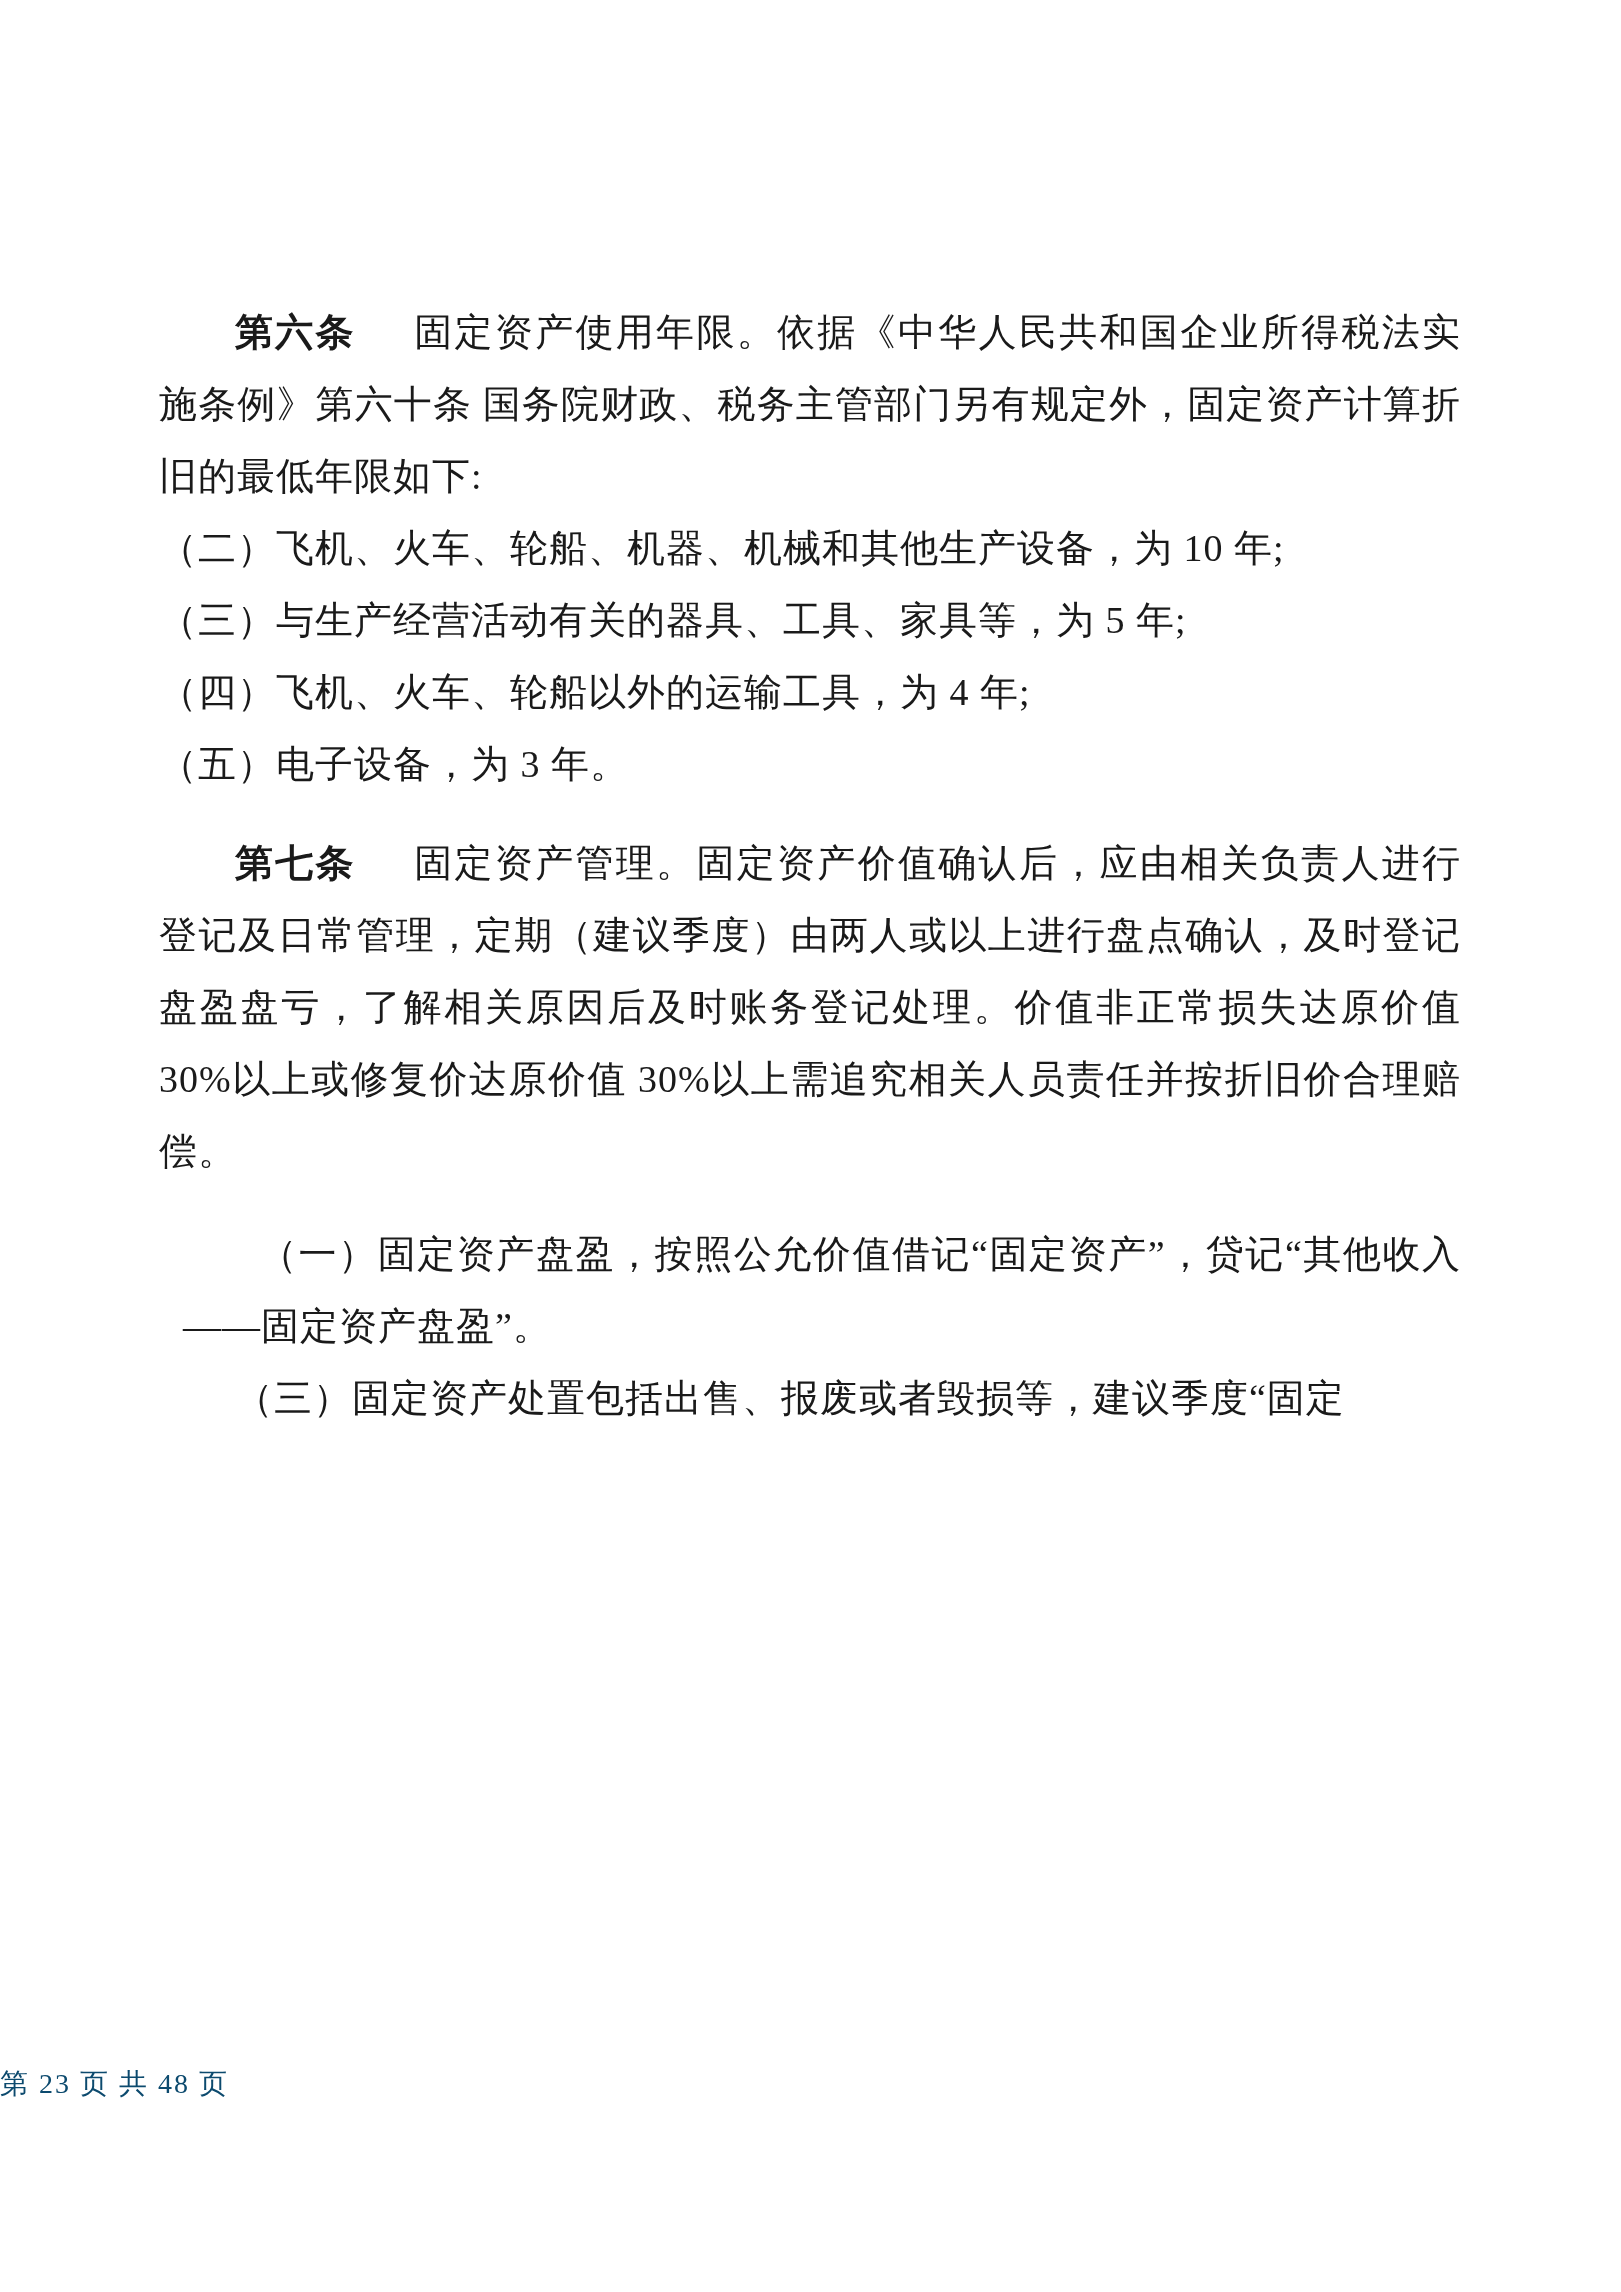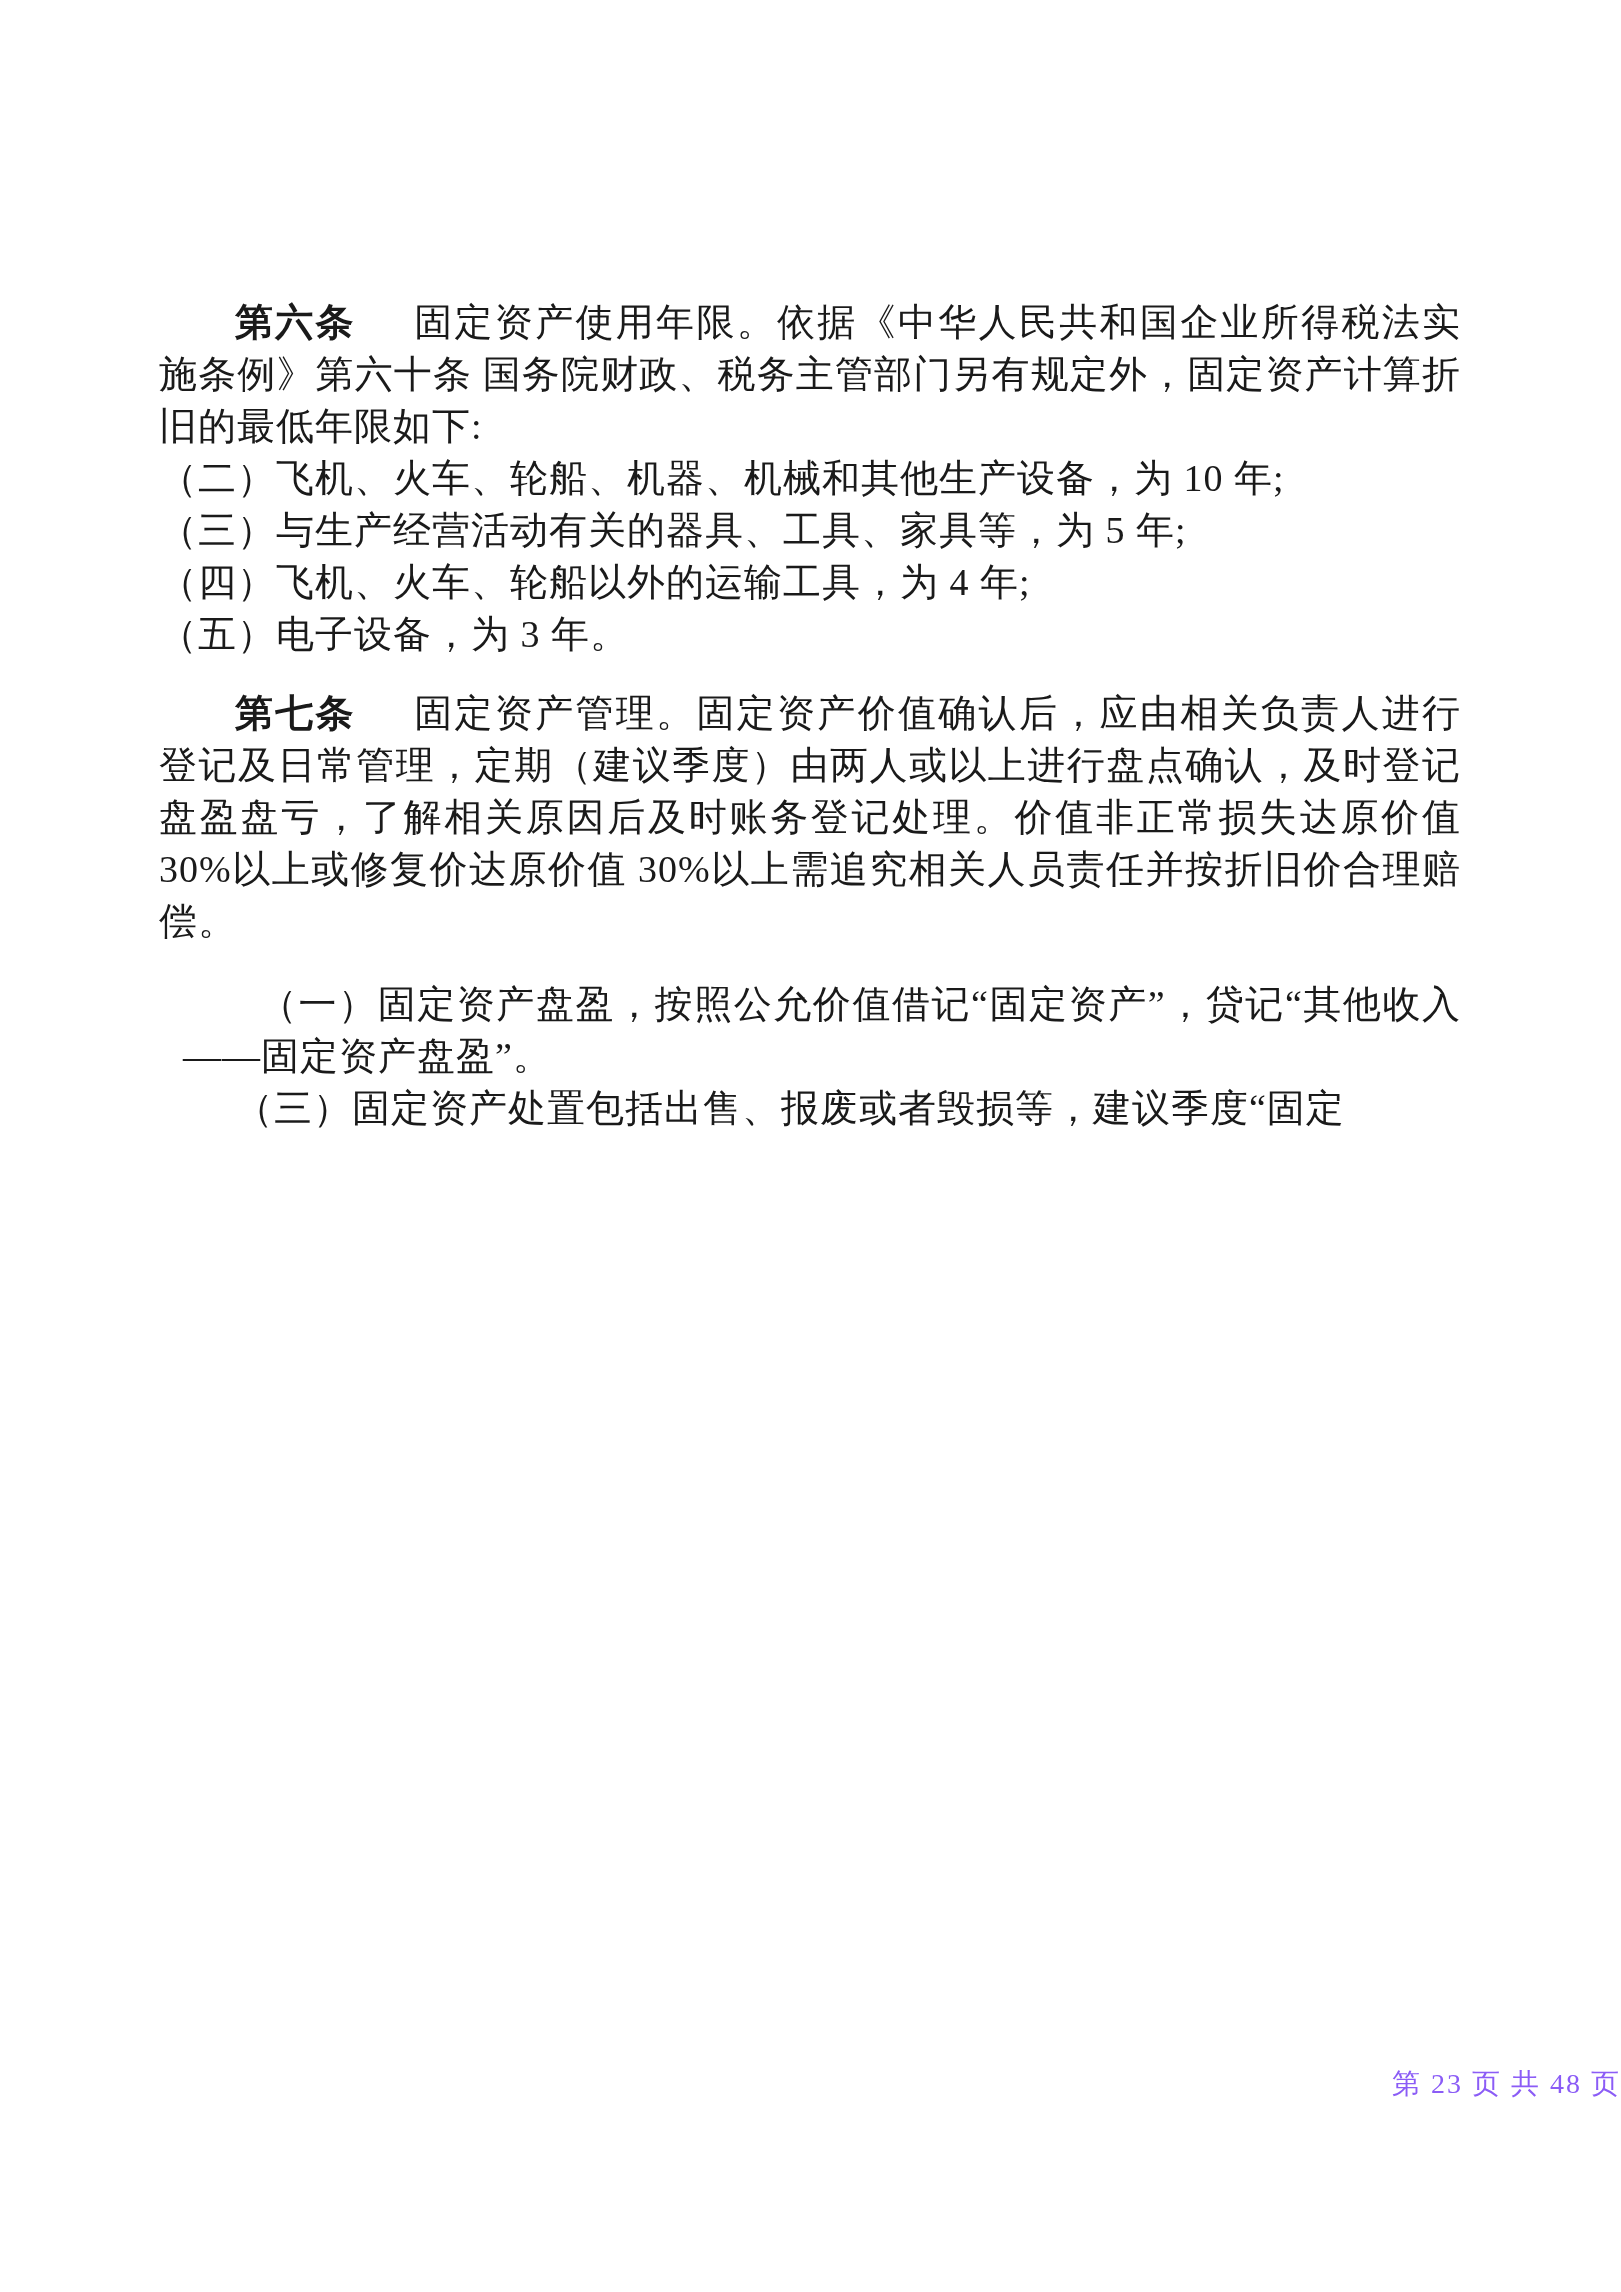--- a/index.html
+++ b/index.html
@@ -15,21 +15,21 @@
     overflow: hidden;
     font-family: "Liberation Serif", "DejaVu Serif", serif;
     color: #1a1a1a;
   }
   .content {
     position: absolute;
     left: 159px;
     top: 296px;
     width: 1302px;
     font-size: 38px;
-    line-height: 52px;
+    line-height: 72px;
     text-align: justify;
     text-justify: inter-ideograph;
     letter-spacing: 1px;
   }
   p {
     margin: 0;
     padding: 0;
   }
   .para {
     text-indent: 76px;
@@ -52,24 +52,24 @@
   }
   .clause-first {
     margin-top: 31px;
     margin-left: 24px;
   }
   .footer {
     position: absolute;
     left: 0;
     top: 2064px;
     width: 100%;
-    text-align: right;
+    text-align: left;
     font-size: 28px;
     line-height: 39px;
-    color: #8b5cf6;
+    color: #0c4a6e;
     letter-spacing: 2px;
   }
 </style>
 </head>
 <body>
 
 <div class="page">
   <div class="content">
 
     <p class="para"><span class="art-num">第六条</span><span class="art-gap"></span><span>固定资产使用年限。依据《中华人民共和国企业所得税法实施条例》第六十条 国务院财政、税务主管部门另有规定外，固定资产计算折旧的最低年限如下:</span></p>

